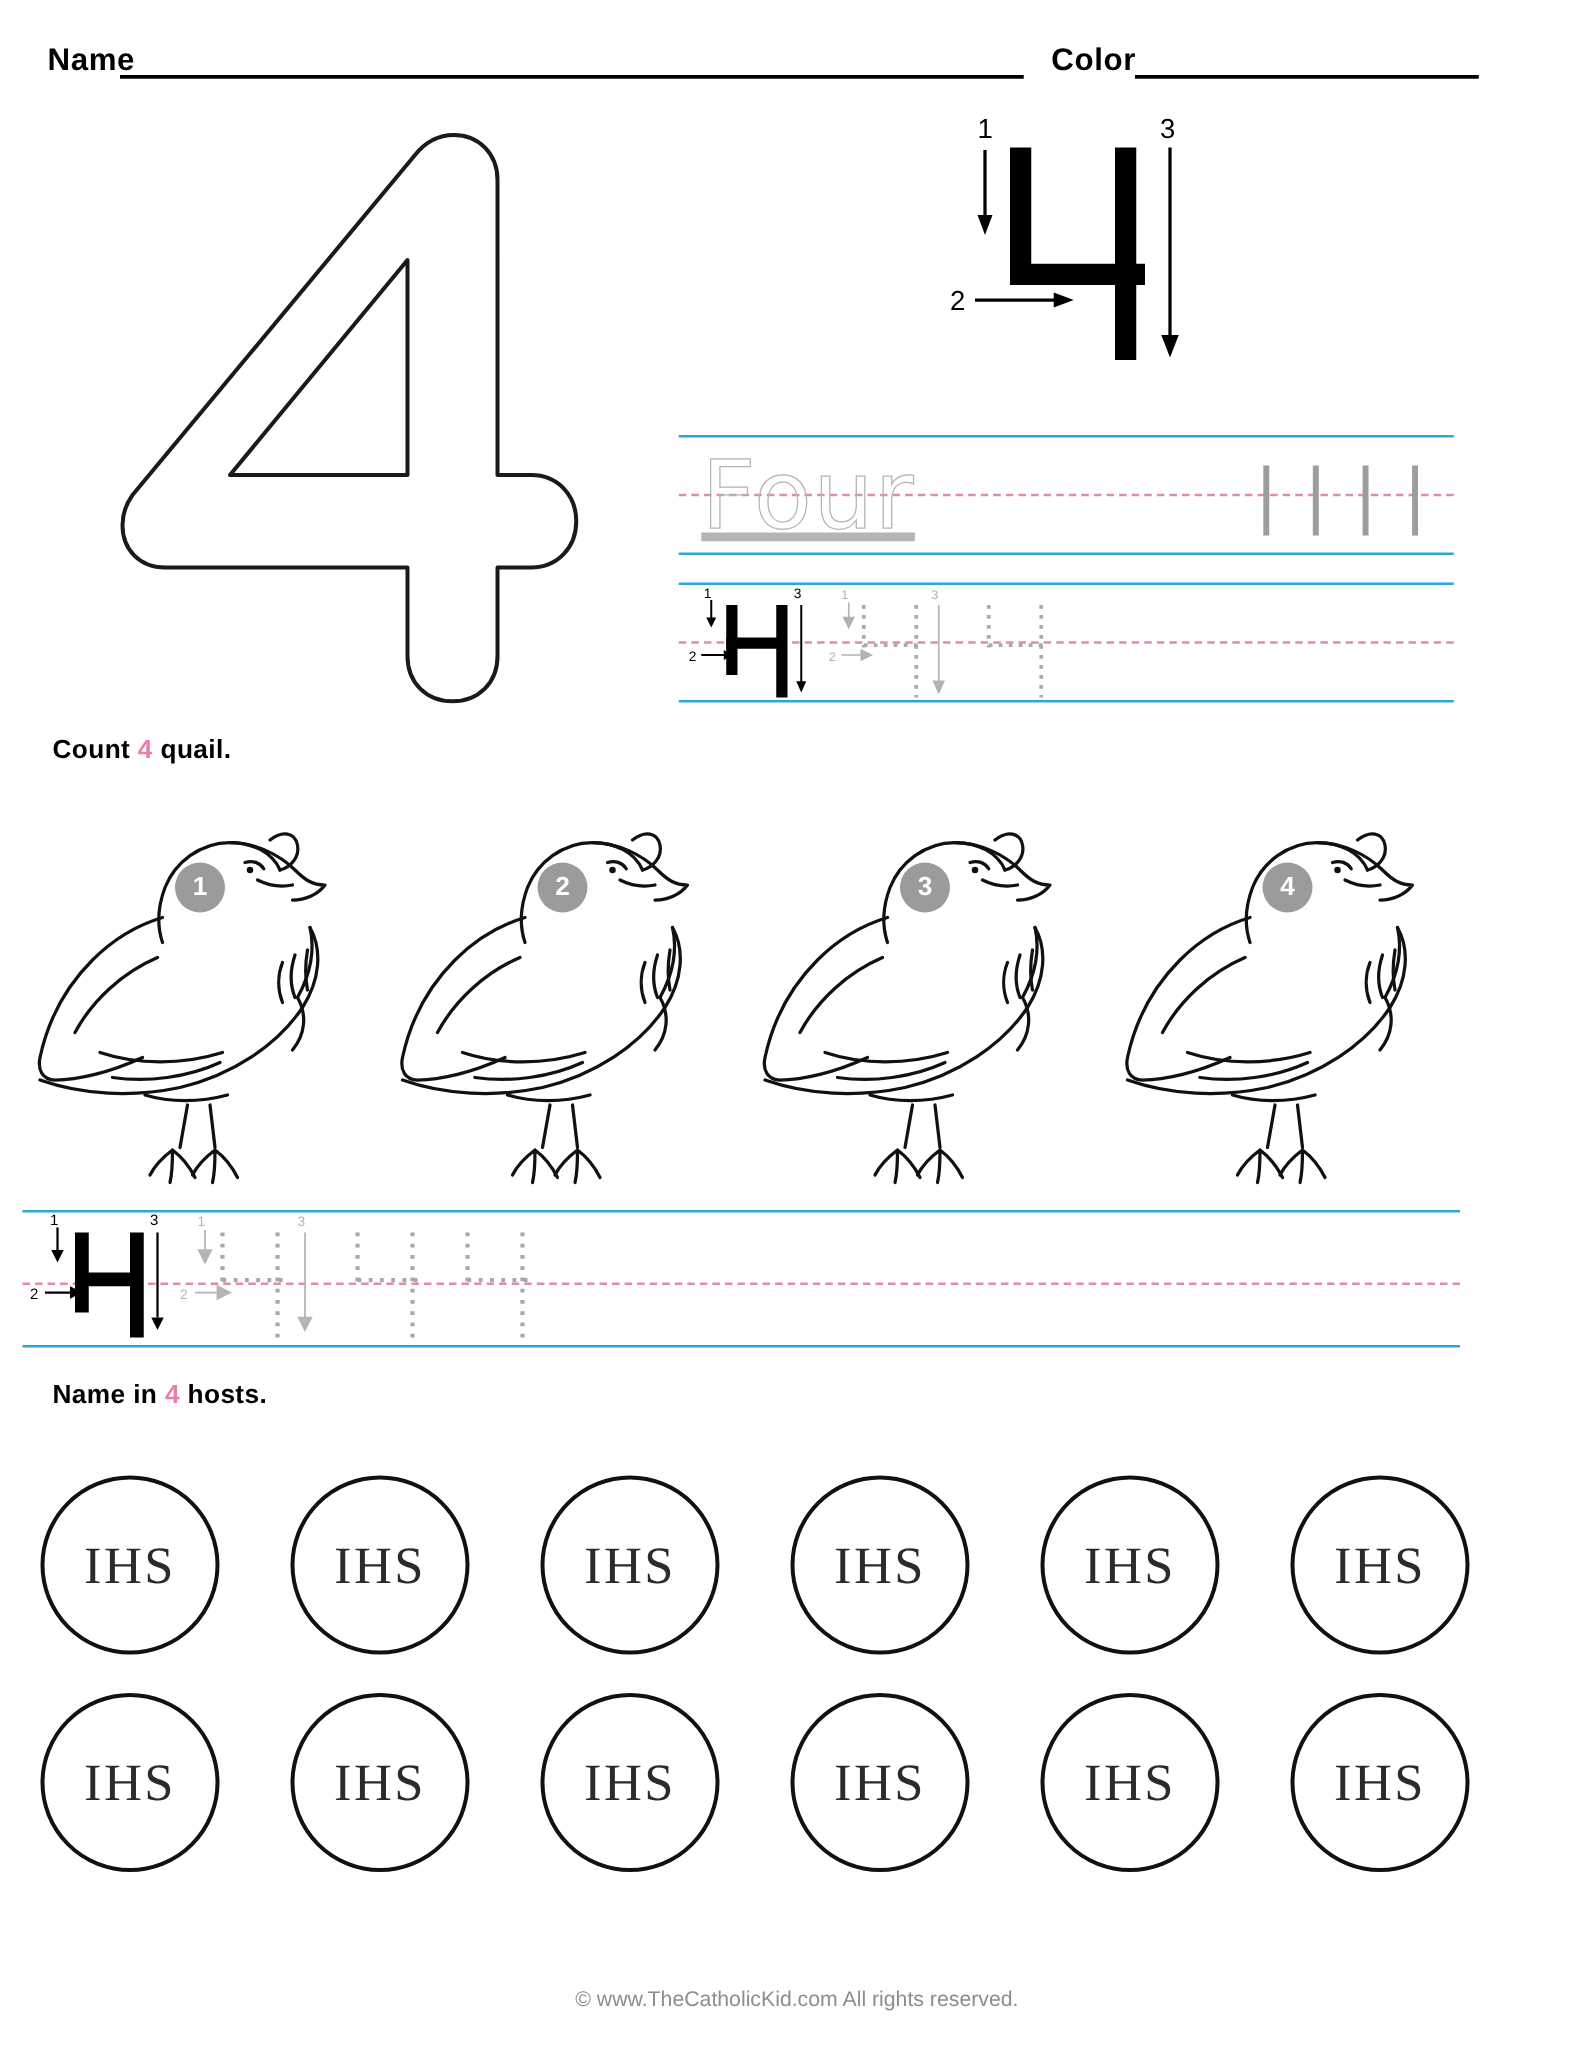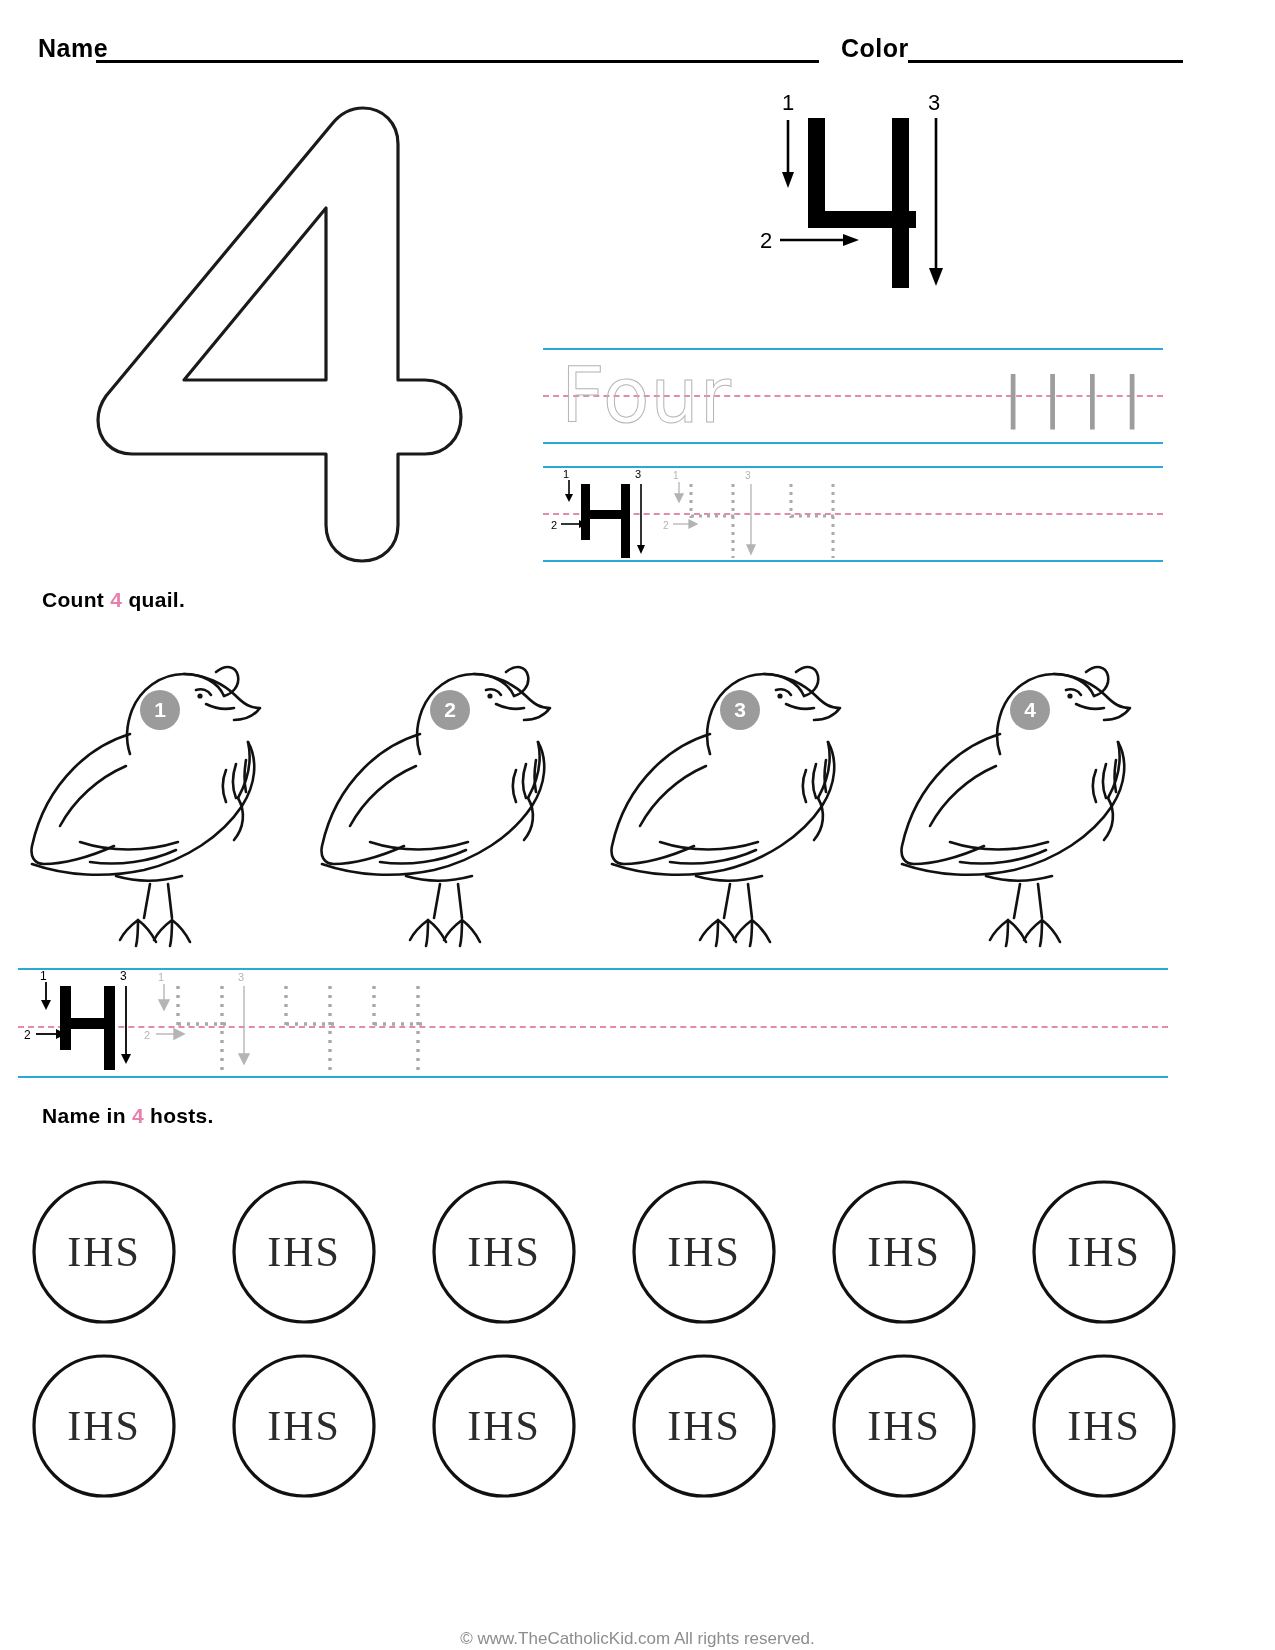--- a/index.html
+++ b/index.html
@@ -106,20 +106,21 @@
     position: absolute;
     left: 18px;
     top: 2px;
     font-size: 76px;
     line-height: 92px;
     color: #b9b9b9;
     font-family: "DejaVu Sans", sans-serif;
     letter-spacing: 1px;
     -webkit-text-stroke: 1px #b5b5b5;
     color: transparent;
+    text-decoration: underline;
   }
   .tally {
     position: absolute;
     right: 8px;
     top: 16px;
     font-size: 56px;
     letter-spacing: 6px;
     color: #9d9d9d;
     font-family: "DejaVu Sans Mono", monospace;
   }
@@ -200,21 +201,20 @@
 
   
   .footer {
     position: absolute;
     left: 0;
     top: 1590px;
     width: 1275px;
     text-align: center;
     font-size: 17px;
     color: #8d8d8d;
-    margin-top: 39px;
   }
 </style>
 </head>
 <body>
 
 <div class="page">
 
   <div class="header">
     <div class="hdr-name-label">Name</div>
     <div class="hdr-name-rule"></div>

